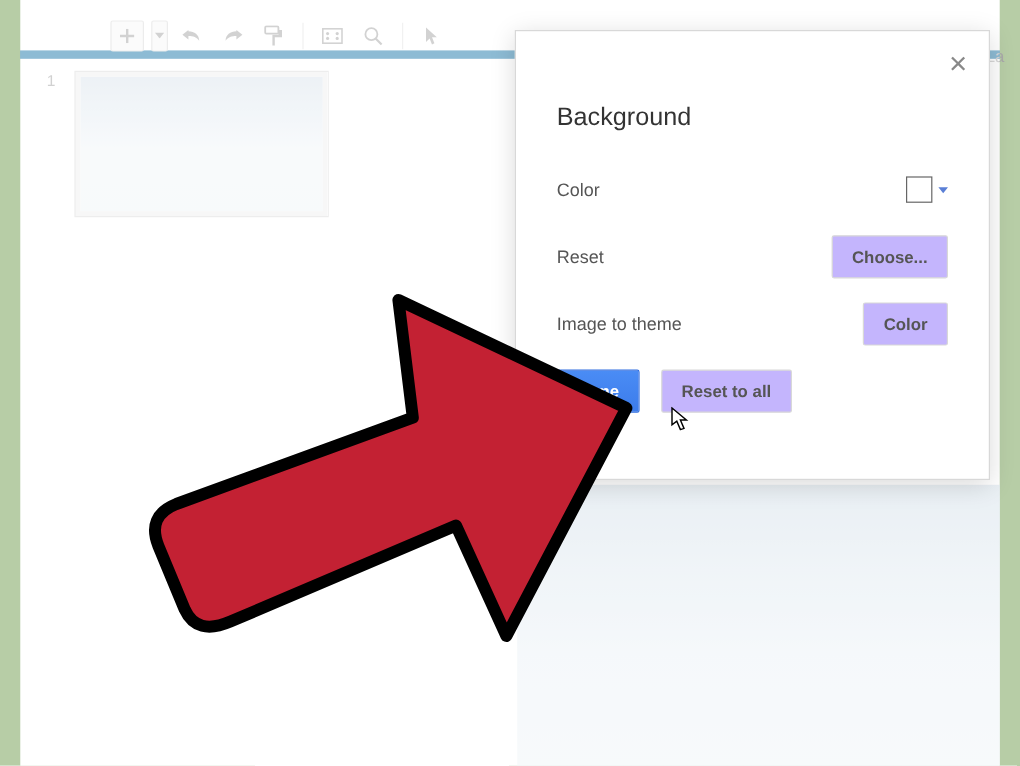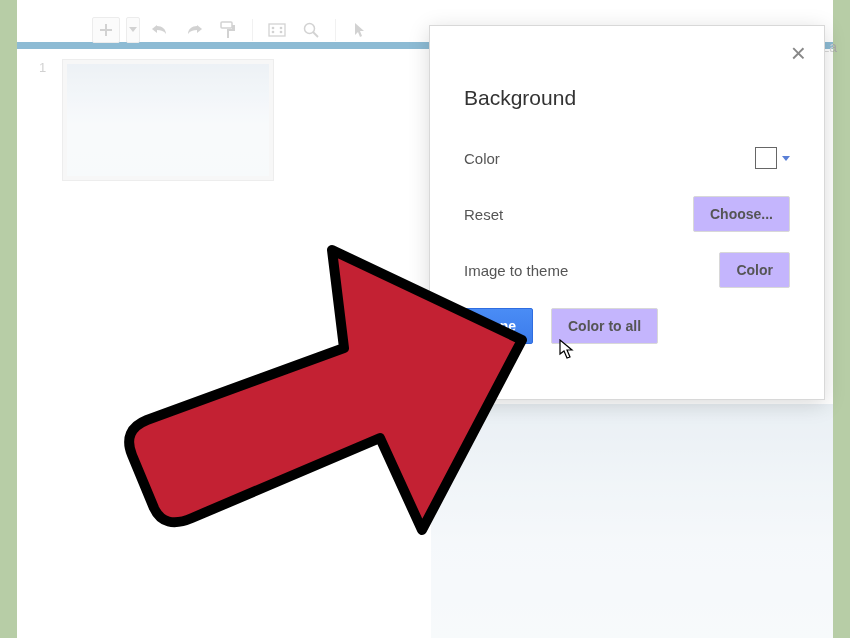--- a/index.html
+++ b/index.html
@@ -264,21 +264,21 @@
       <button class="btn">Choose...</button>
     </div>
 
     <div class="row">
       <span class="row-label">Image to theme</span>
       <button class="btn">Color</button>
     </div>
 
     <div class="actions">
       <button class="btn btn-primary">Done</button>
-      <button class="btn">Color to all</button>
+      <button class="btn">Reset to all</button>
     </div>
   </div>
 
   <svg class="big-arrow" viewBox="0 0 420 320">
     <path d="M 410 100
              L 220 10
              L 232 108
              L 35 180
              Q 10 190 20 215
              L 42 268

